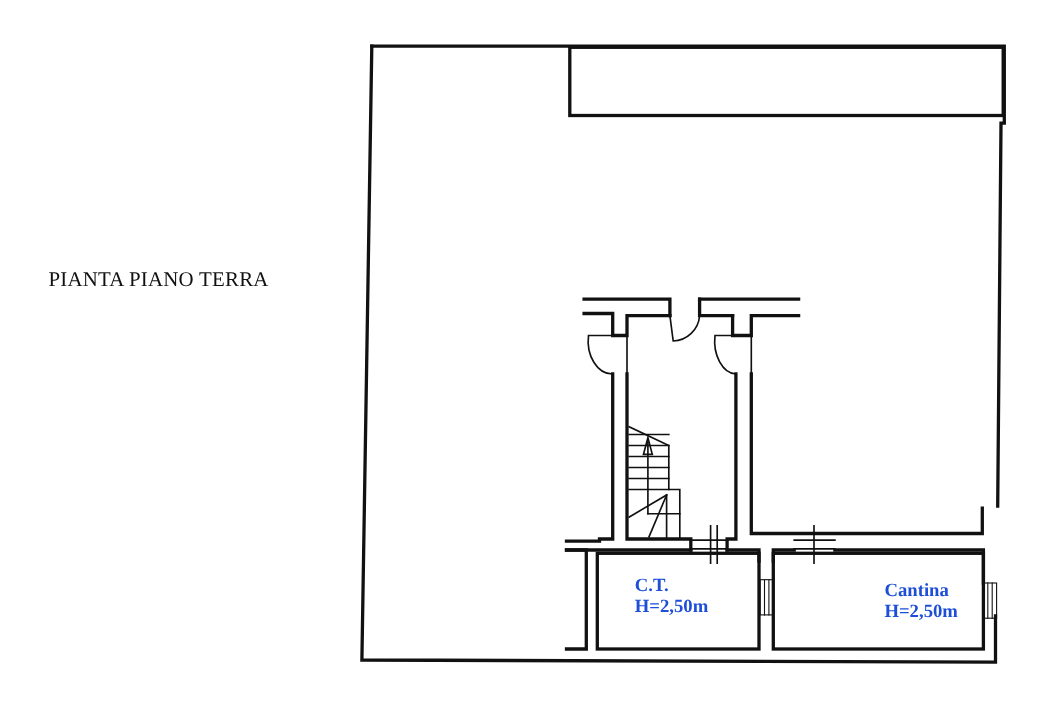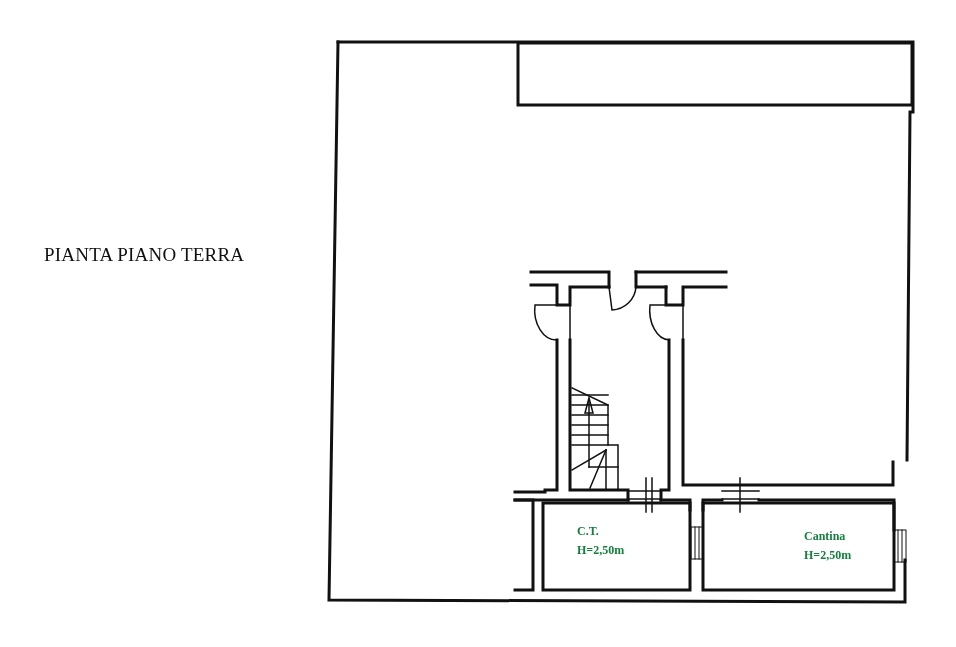--- a/index.html
+++ b/index.html
@@ -4,21 +4,21 @@
 <style>
   html, body { margin: 0; padding: 0; background: #ffffff; }
   body { width: 956px; height: 647px; position: relative; overflow: hidden; font-family: "Liberation Serif", serif; }
   .title {
     position: absolute; left: 44px; top: 244px;
     font-family: "Liberation Serif", serif; font-size: 19px; color: #111; letter-spacing: 0.2px; text-align: right;
   }
   svg { position: absolute; left: 0; top: 0; }
   .label {
     position: absolute; font-family: "Liberation Serif", serif; font-weight: bold;
-    font-size: 12px; line-height: 19px; color: #15803d;
+    font-size: 17px; line-height: 19px; color: #1d4ed8;
   }
 </style>
 </head>
 <body>
 
 <div class="title">PIANTA PIANO TERRA</div>
 
 <svg width="956" height="647" viewBox="0 0 956 647" fill="none" stroke="#111" stroke-linecap="square">
 
   <g stroke-width="3">

